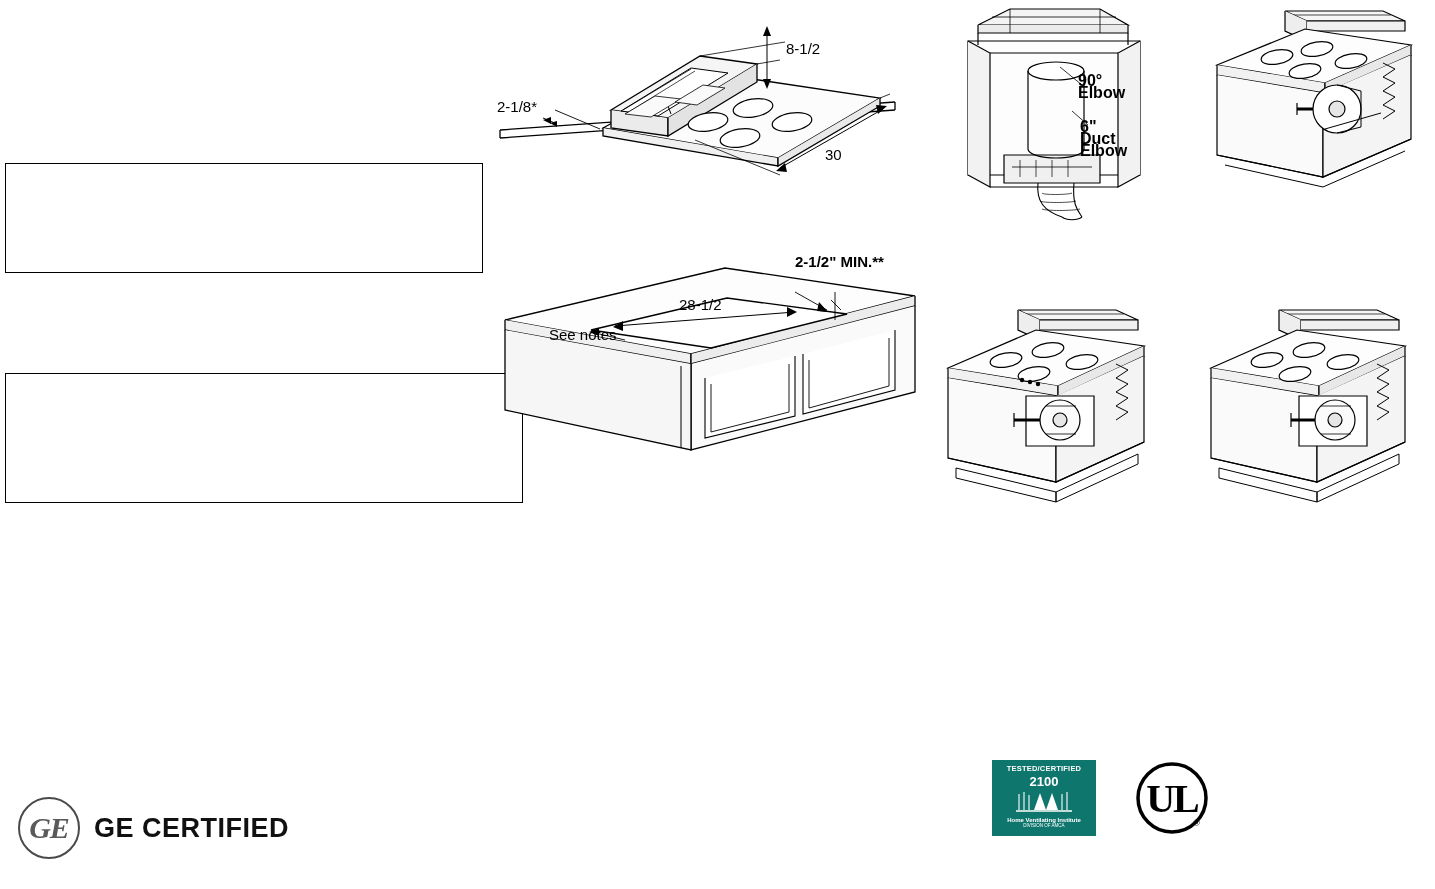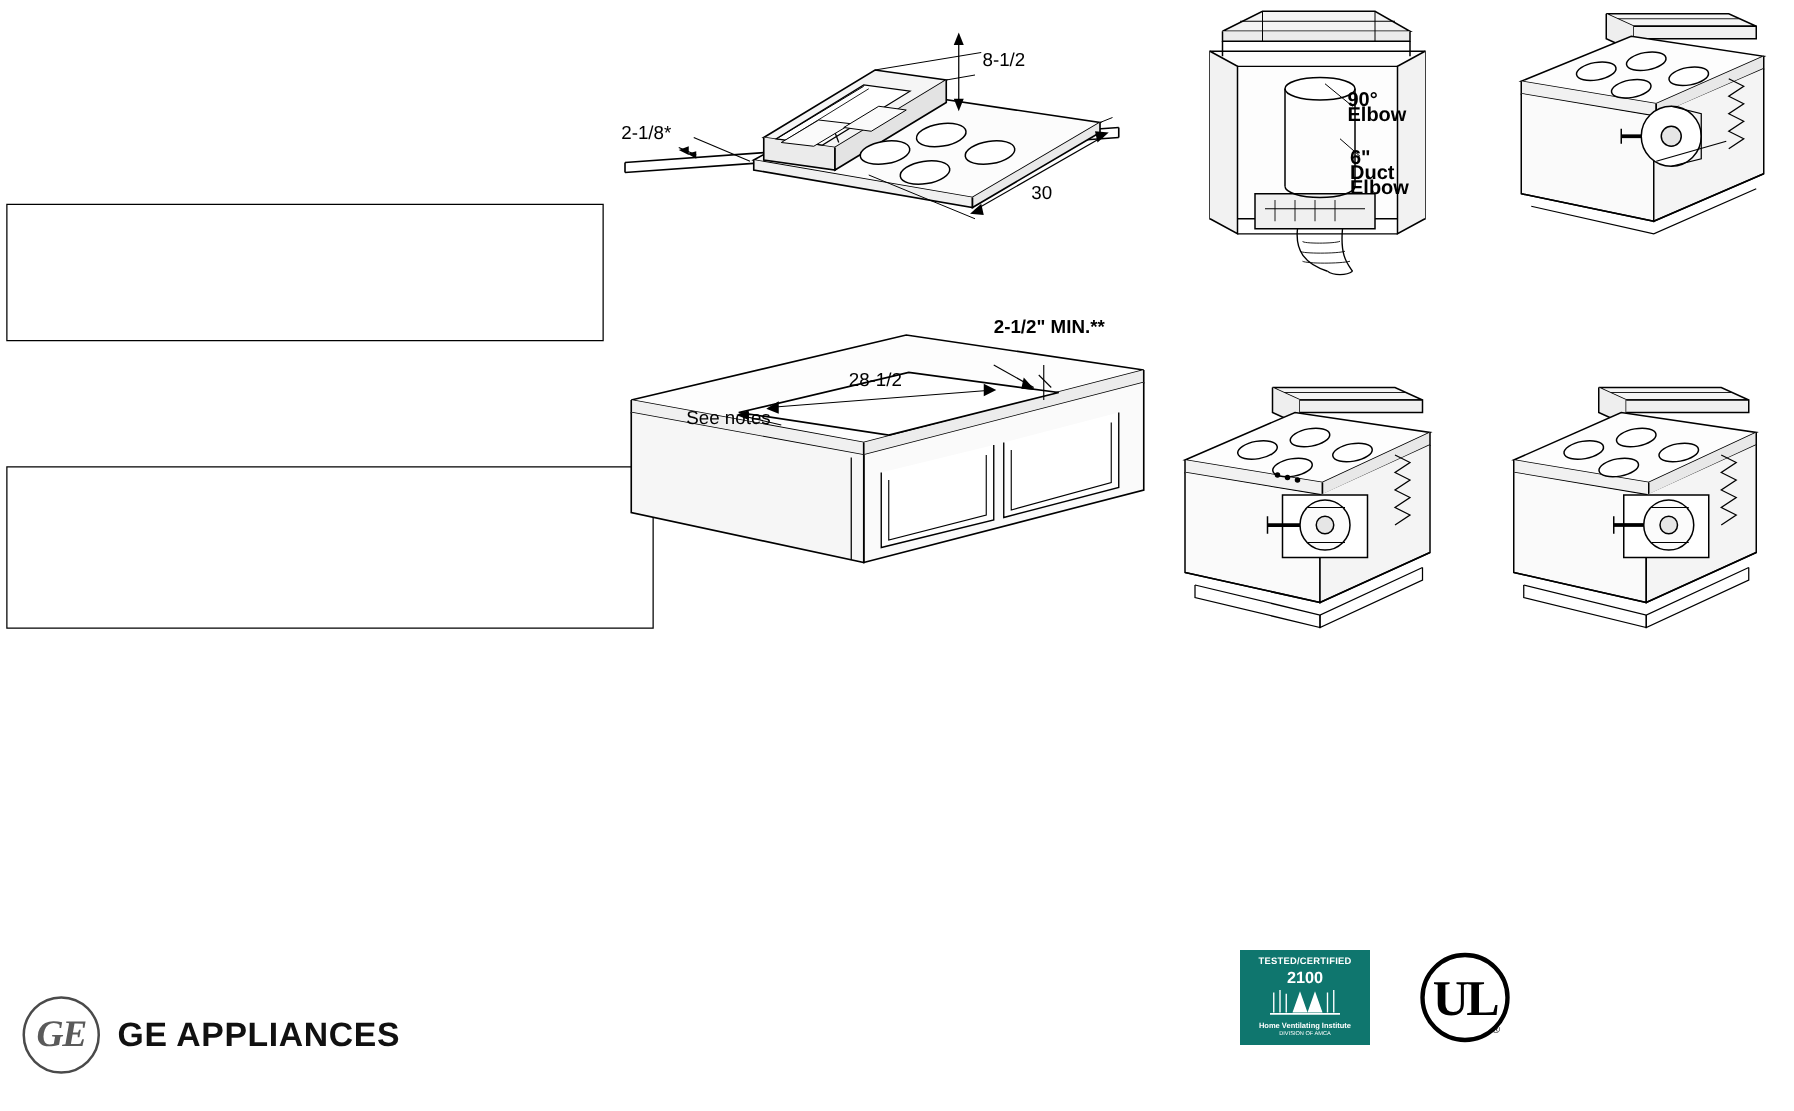--- a/index.html
+++ b/index.html
@@ -431,21 +431,21 @@
 
       <path d="M16 158 L122 182 L210 142" stroke-width="1.2"></path>
       <path d="M24 168 L122 192 L204 154" stroke-width="1"></path>
       <path d="M24 168 L24 178 L122 202 L122 192" stroke-width="1"></path>
       <path d="M122 192 L122 202 L204 164 L204 154" stroke-width="1"></path>
     </svg>
   </div>
 
   <div id="ge-logo-wrap">
     <div id="ge-monogram">GE</div>
-    <div id="ge-appliances-text">GE APPLIANCES</div>
+    <div id="ge-appliances-text">GE CERTIFIED</div>
   </div>
 
   <div id="badges">
 
 
     <div id="hvi-badge">
       <div class="hvi-top">TESTED/CERTIFIED</div>
       <div class="hvi-num">2100</div>
       <div class="hvi-fan">
         <svg width="56" height="22" viewBox="0 0 56 22" fill="none" stroke="#fff" stroke-width="1.1">

